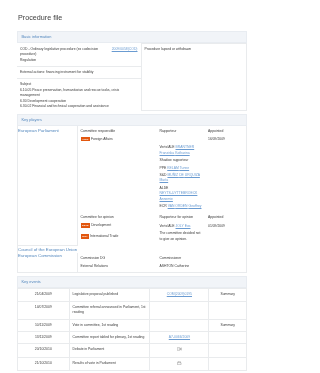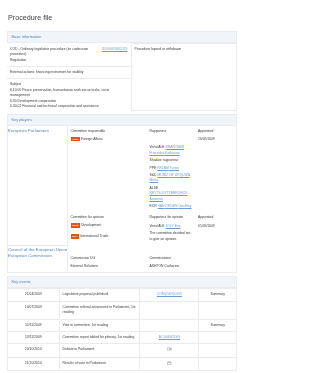--- a/index.html
+++ b/index.html
@@ -1,17 +1,17 @@
 <!DOCTYPE html>
 <html><head>
 <meta charset="utf-8">
 <style>
   html,body{margin:0;padding:0;background:#ffffff;}
   body{font-family:"Liberation Sans",sans-serif;width:264px;height:373px;overflow:hidden;}
-  .page{padding:0 7px;width:230px;}
+  .page{padding:0 17px;width:230px;}
   .page-title{font-size:7.2px;font-weight:400;color:#3c3c3c;margin:0;padding:14px 0 0 1px;line-height:8px;}
   .gap{height:9px;}
   .gap2{height:3px;}
   .sec-head{background:#f1f4f8;color:#5186bd;font-size:3.9px;padding:3px 3.5px;
             border:1px solid #e8ecf1;line-height:4.2px;box-sizing:border-box;}
   table{border-collapse:collapse;table-layout:fixed;width:230px;}
   td{box-sizing:border-box;border:1px solid #e9ebed;vertical-align:top;font-size:3.4px;padding:3px 3px;color:#3a3a3a;line-height:5.4px;}
   .ref{float:right;color:#6a9bd1;text-decoration:underline;font-size:3.4px;}
   .inst{font-size:4.35px;line-height:5.6px;color:#5186bd;}
   a{color:#6a9bd1;text-decoration:underline;}

